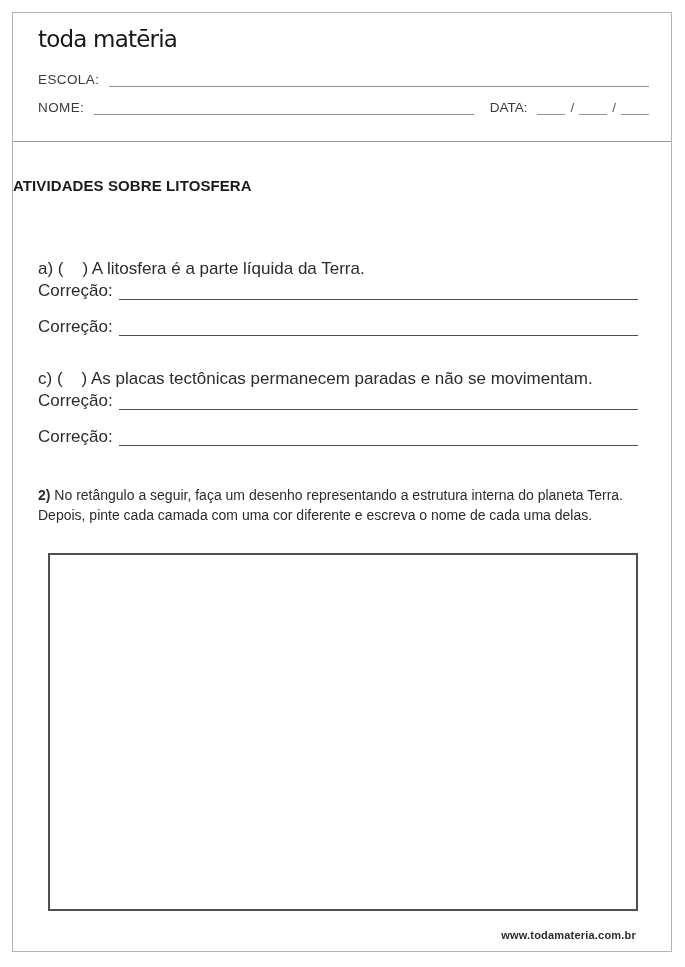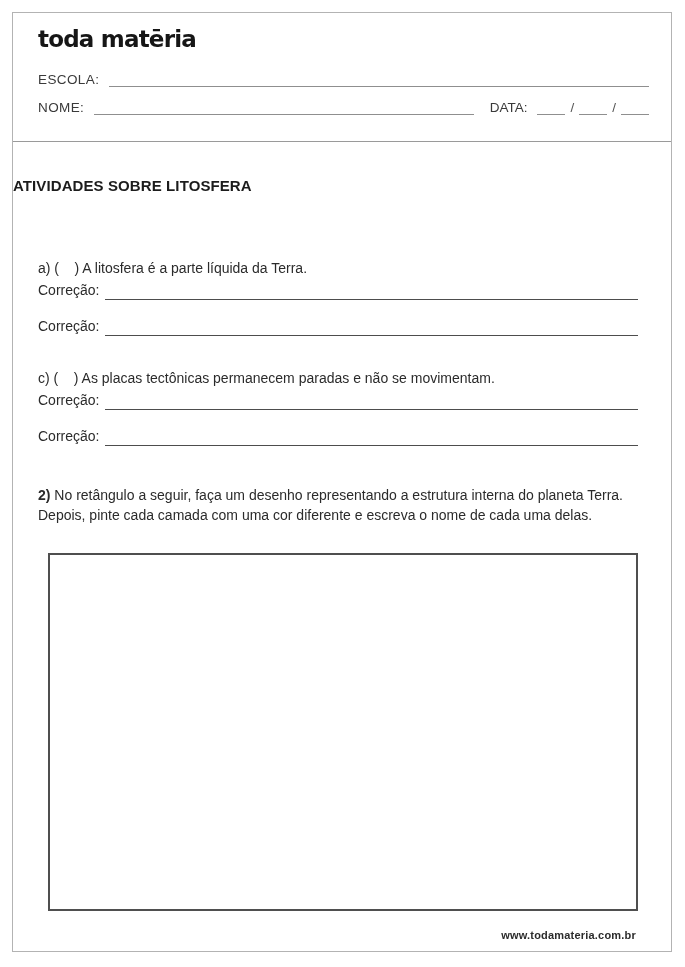--- a/index.html
+++ b/index.html
@@ -12,21 +12,21 @@
   .page { position: relative; width: 685px; height: 967px; background: #fff; overflow: hidden; }
   .frame {
     position: absolute; left: 12px; top: 12px;
     width: 660px; height: 940px;
     border: 1px solid #b3b3b3;
     background: #fff;
   }
   .logo {
     position: absolute; left: 25px; top: 13px;
     font-family: "DejaVu Sans", sans-serif;
-    font-weight: 700; font-size: 23px; letter-spacing: -0.8px;
+    font-weight: 400; font-size: 23px; letter-spacing: -0.8px;
     color: #161616;
   }
   .hrow {
     position: absolute; left: 25px; right: 22px;
     display: flex; align-items: flex-end;
     font-size: 13.5px; color: #3a3a3a; height: 16px;
   }
   .row-escola { top: 58px; }
   .row-nome   { top: 86px; }
   .hlabel { letter-spacing: 0.4px; padding-right: 10px; white-space: nowrap; }
@@ -42,21 +42,21 @@
   }
   .qblock {
     position: absolute; left: 25px; width: 600px;
     font-size: 14px; line-height: 19.5px; color: #2b2b2b;
   }
   .q1 { top: 194px; }
   .q2 { top: 473px; }
   .qnum { font-weight: 700; }
   .item {
     position: absolute; left: 25px; width: 600px;
-    font-size: 14px; line-height: 19px; color: #2b2b2b;
+    font-size: 17px; line-height: 19px; color: #2b2b2b;
   }
   .item-a { top: 246px; }
   .item-b { top: 301px; }
   .item-c { top: 356px; }
   .item-d { top: 411px; }
   .corr-row { display: flex; align-items: flex-end; height: 21px; margin-top: 1px; }
   .corr-label { padding-right: 6px; white-space: nowrap; text-align: right; }
   .corr-line { flex: 1 1 auto; border-bottom: 1px solid #4d4d4d; height: 100%; }
   .draw-box {
     position: absolute; left: 35px; top: 540px;

